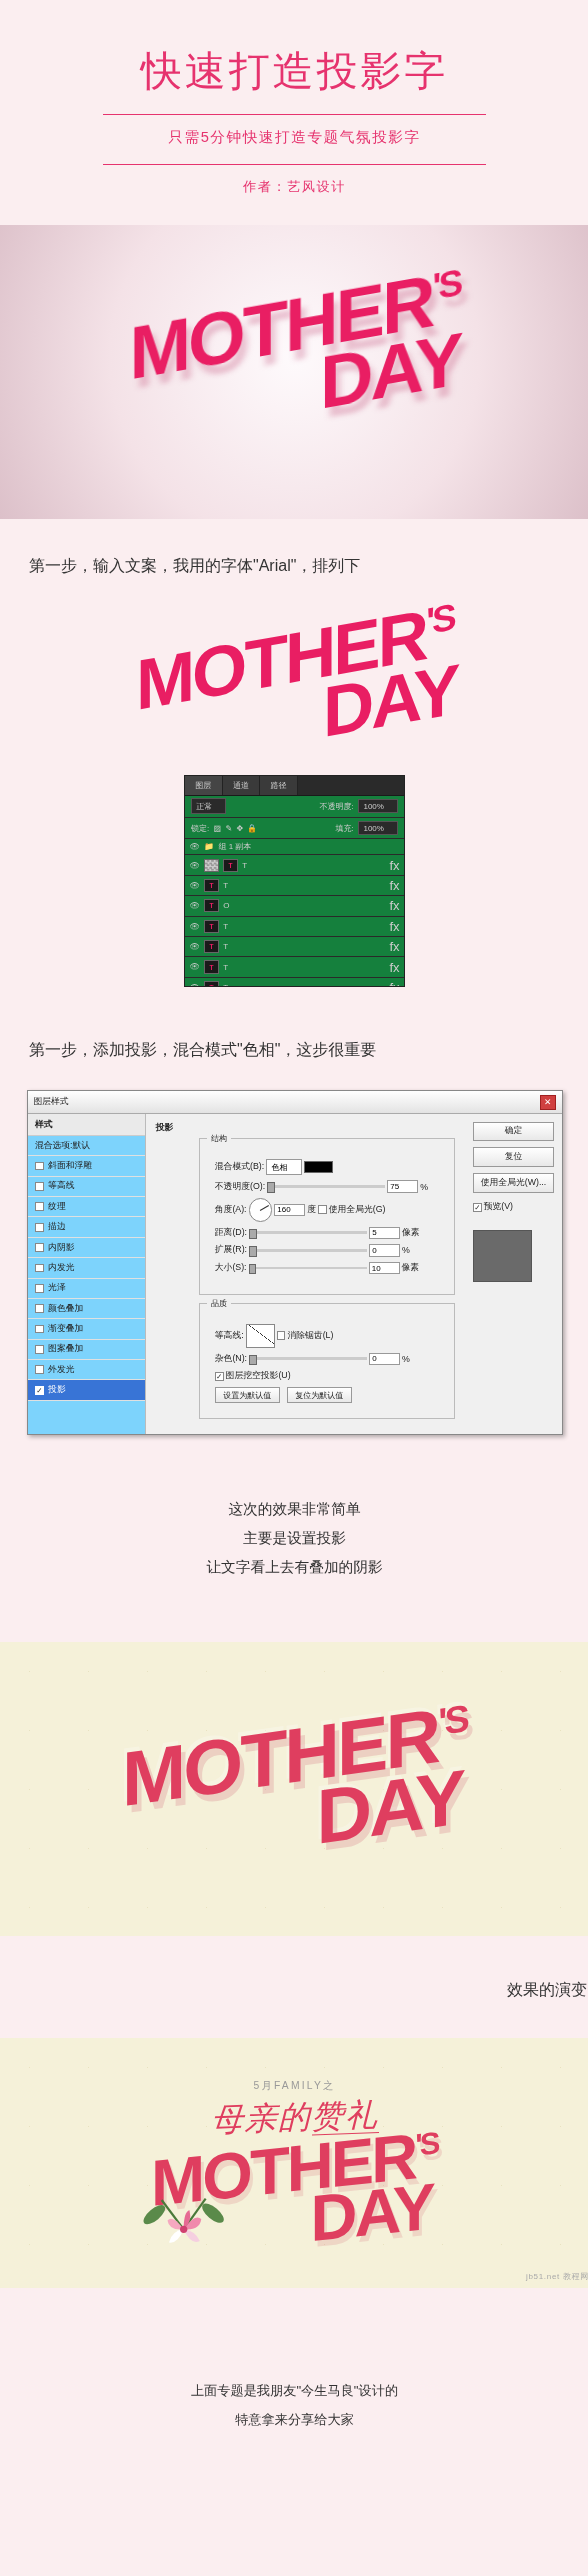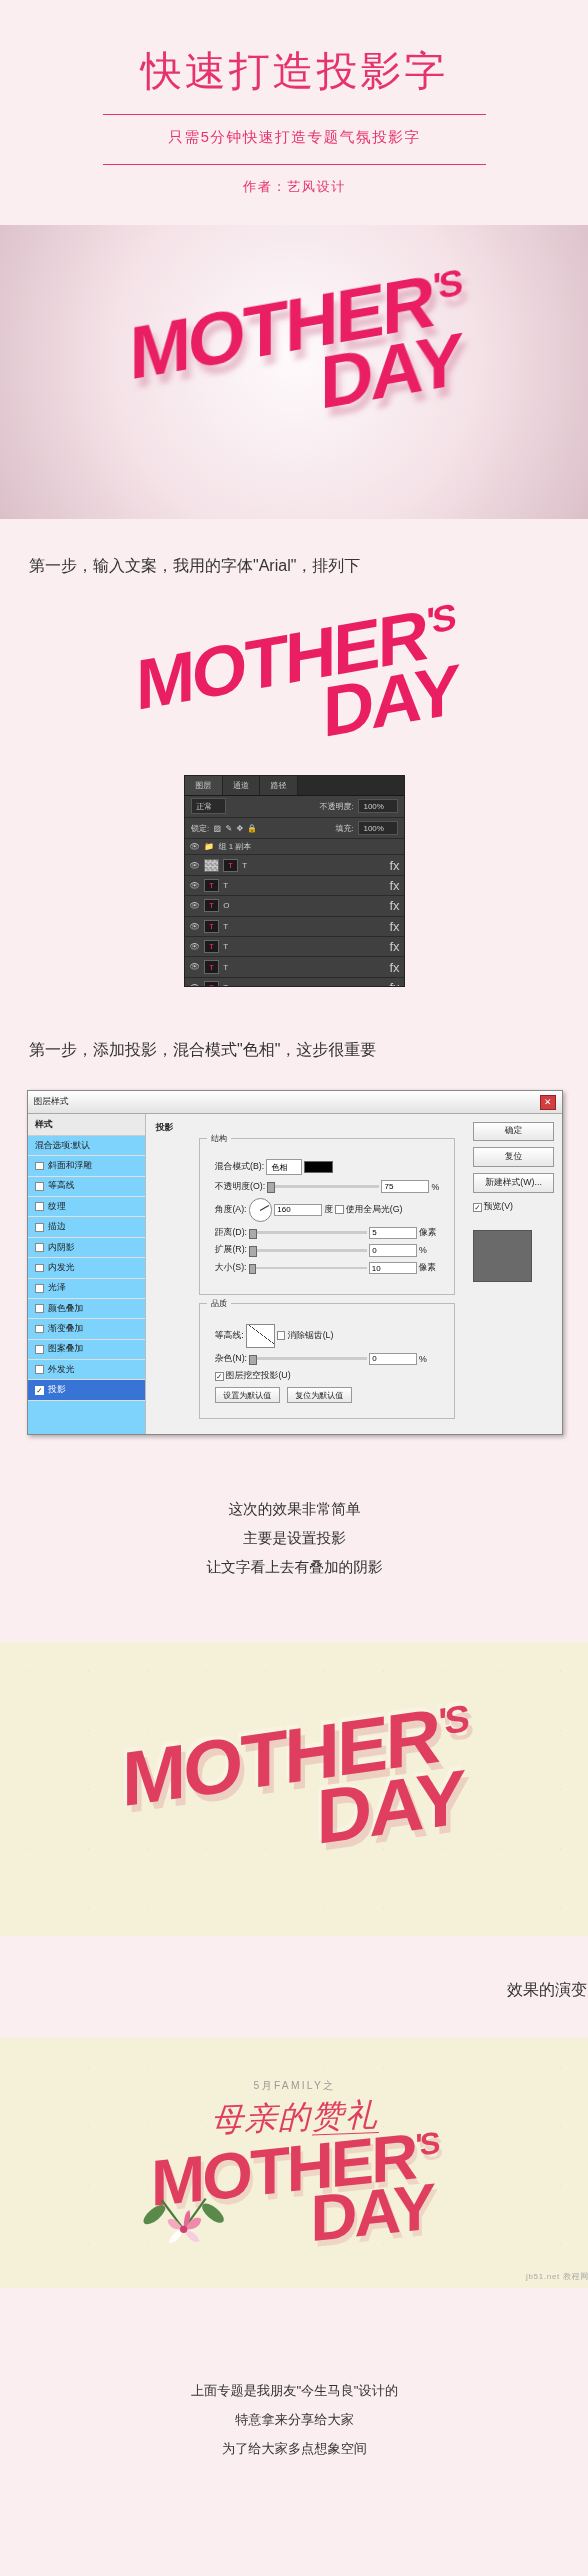--- a/index.html
+++ b/index.html
@@ -86,21 +86,21 @@
     margin-top: 22px;
   }
   .mothers-day2 .apos { font-size: 37px; vertical-align: super; }
   .mothers-day2 .day { display: block; padding-left: 191px; }
 
   .layers-panel {
     position: absolute;
     left: 184px;
     top: 169px;
     width: 221px;
-    background: #404040;
+    background: #15803d;
     border: 0.7px solid #222;
     font-size: 8px;
     color: #ccc;
   }
   .panel-tabs { display: flex; background: #2a2a2a; border-bottom: 0.7px solid #1a1a1a; }
   .panel-tab { padding: 3.7px 10.3px; background: #3a3a3a; border-right: 0.7px solid #222; }
   .panel-tab.active { background: #454545; }
   .panel-row { display: flex; align-items: center; padding: 2.9px 5.9px; gap: 4.4px; border-bottom: 0.7px solid #2a2a2a; }
   .panel-select { background: #2a2a2a; border: 0.7px solid #555; color: #ccc; padding: 1.5px 13.2px 1.5px 4.4px; font-size: 8px; }
   .panel-label { font-size: 8px; }
@@ -153,21 +153,21 @@
   .ls-group {
     border: 0.7px solid #bbb; padding: 15px; margin-bottom: 7.4px;
     position: relative;
     margin-left: 43px;
   }
   .ls-group-title {
     position: absolute; top: -5.9px; left: 7.4px;
     background: #f0f0f0; padding: 0 3.7px; font-size: 8px;
   }
   .ls-field { display: flex; align-items: center; gap: 2px; margin: 5.2px 0; font-size: 8.8px; }
-  .ls-input { width: 48px; border: 0.7px solid #999; padding: 0.7px 2.2px; font-size: 8px; background: #fff; }
+  .ls-input { width: 31px; border: 0.7px solid #999; padding: 0.7px 2.2px; font-size: 8px; background: #fff; }
   .ls-slider { flex: 1; height: 2.9px; background: #ccc; position: relative; max-width: 118px; }
   .ls-slider::after { content: ""; position: absolute; top: -2.9px; width: 5.9px; height: 8.8px; background: #aaa; border: 0.7px solid #666; }
   .ls-swatch { width: 29px; height: 11.8px; background: #000; border: 0.7px solid #666; }
   .ls-angle {
     width: 23.6px; height: 23.6px; border: 0.7px solid #888; border-radius: 50%;
     position: relative; background: #fff;
   }
   .ls-angle::after {
     content: ""; position: absolute; left: 50%; top: 50%;
     width: 10.3px; height: 0.7px; background: #333;
@@ -512,21 +512,21 @@
           <div class="ls-footerbtns">
             <span class="ls-smallbtn">设置为默认值</span>
             <span class="ls-smallbtn">复位为默认值</span>
           </div>
         </div>
       </div>
 
       <div class="ls-right">
         <div class="ls-btn">确定</div>
         <div class="ls-btn">复位</div>
-        <div class="ls-btn">新建样式(W)...</div>
+        <div class="ls-btn">使用全局光(W)...</div>
         <div class="ls-field" style="margin-top:2.9px">
           <span class="ls-check">✓</span>
           <span>预览(V)</span>
         </div>
         <div class="ls-preview"></div>
       </div>
     </div>
   </div>
 </div>
 
@@ -567,15 +567,14 @@
       <path d="M70 70 Q70 46 78 44 Q82 60 70 70" fill="#e66a94"></path>
       <circle cx="70" cy="70" r="5" fill="#d04070"></circle>
     </g>
   </svg>
   <div class="watermark">jb51.net 教程网</div>
 </div>
 
 <div class="closing">
   <div>上面专题是我朋友"今生马良"设计的</div>
   <div>特意拿来分享给大家</div>
-  <div>为了给大家多点想象空间</div>
 </div>
 
 
 </body></html>

